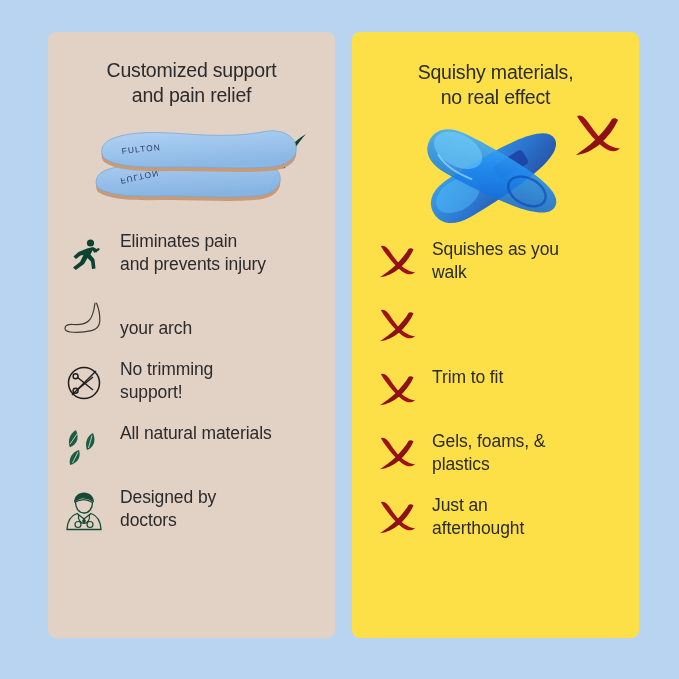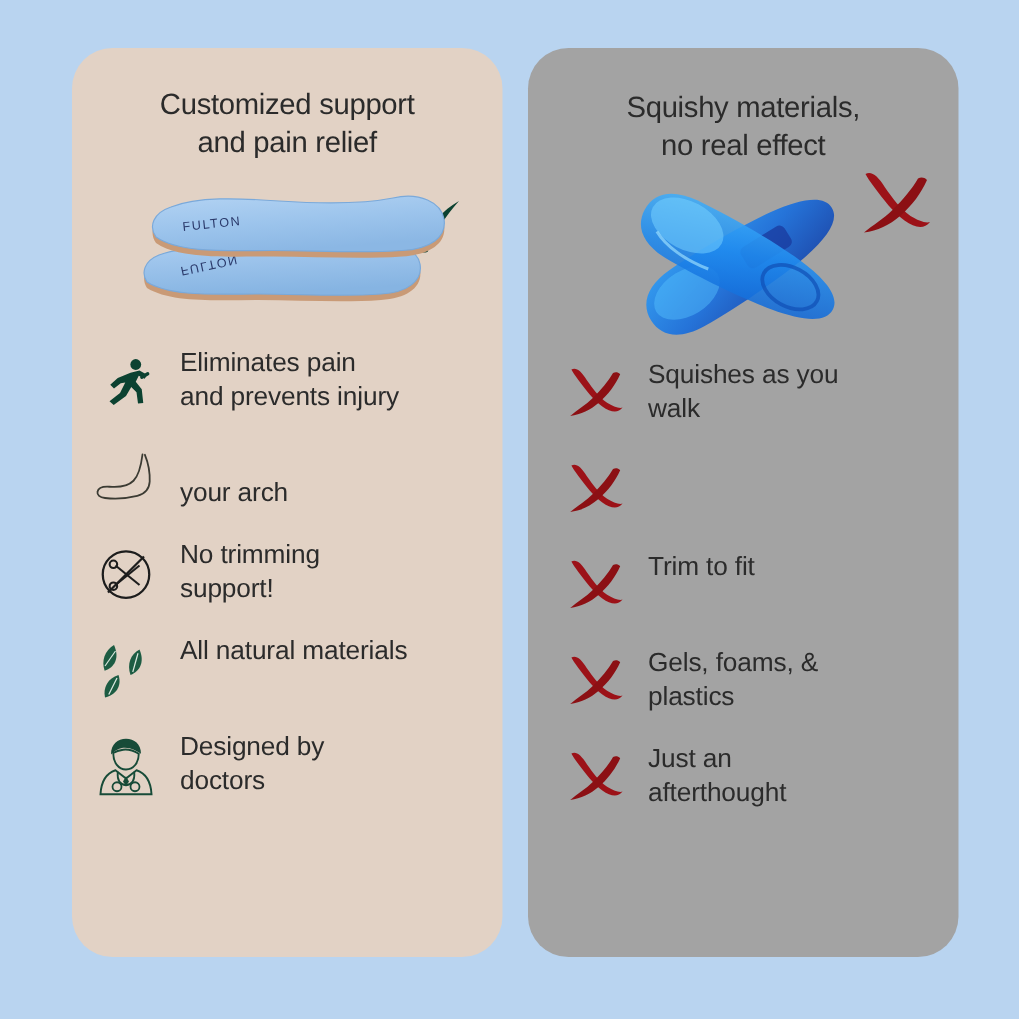--- a/index.html
+++ b/index.html
@@ -13,26 +13,26 @@
     position:relative;
     width:679px;height:679px;
     box-sizing:border-box;
     display:flex;
     gap:17px;
     padding:32px 40px 41px 48px;
   }
   .panel{
     position:relative;
     flex:1 1 0;
-    border-radius:27px;
+    border-radius:8px;
     box-sizing:border-box;
     overflow:hidden;
   }
   .panel-pro{ background:#e2d2c5; }
-  .panel-con{ background:#a3a3a3; }
+  .panel-con{ background:#fde047; }
 
   .panel-head{
     text-align:center;
     color:#2b2b2b;
     font-size:19.5px;
     line-height:25px;
     letter-spacing:-0.2px;
     padding:26px 30px 0 30px;
     box-sizing:border-box;
   }

